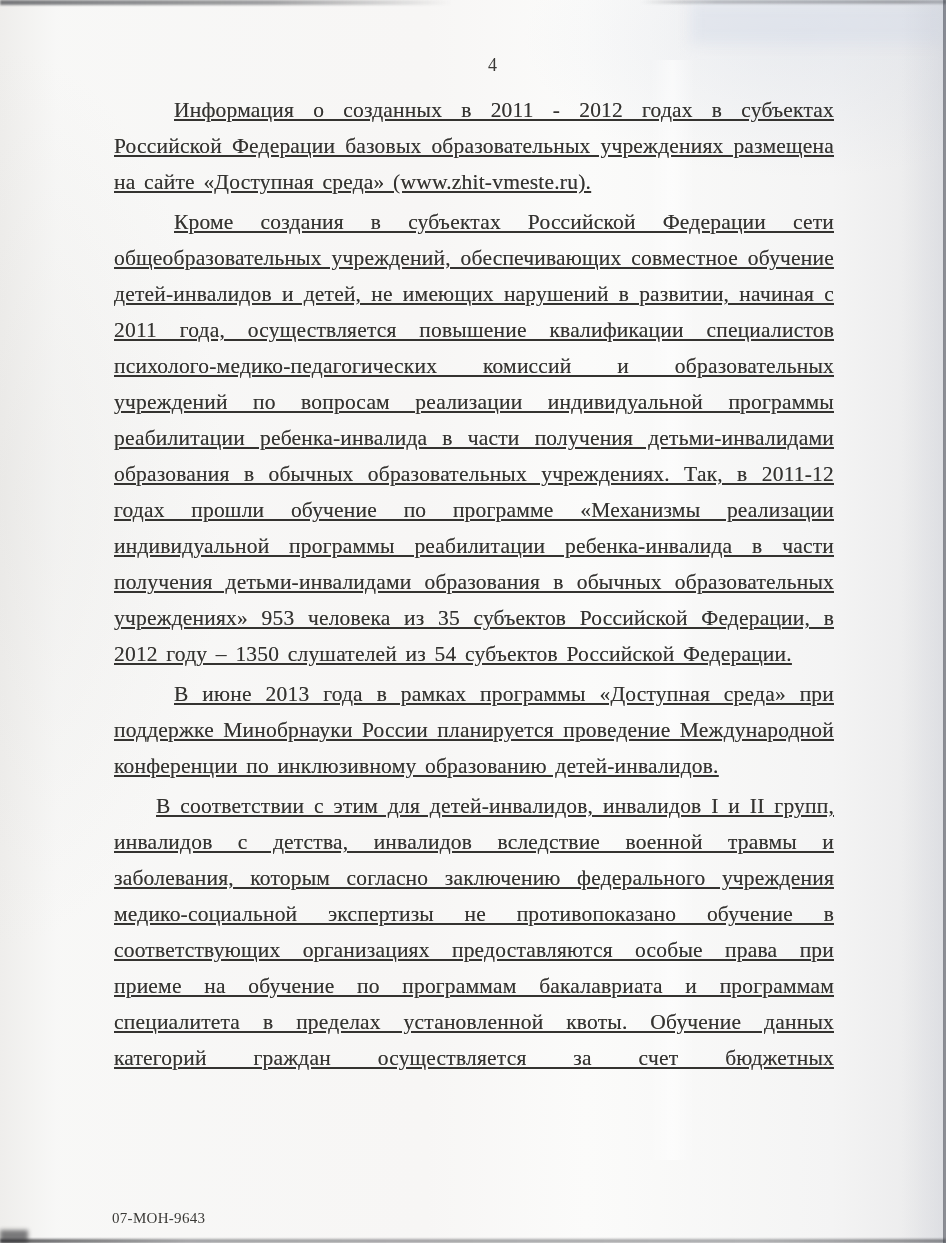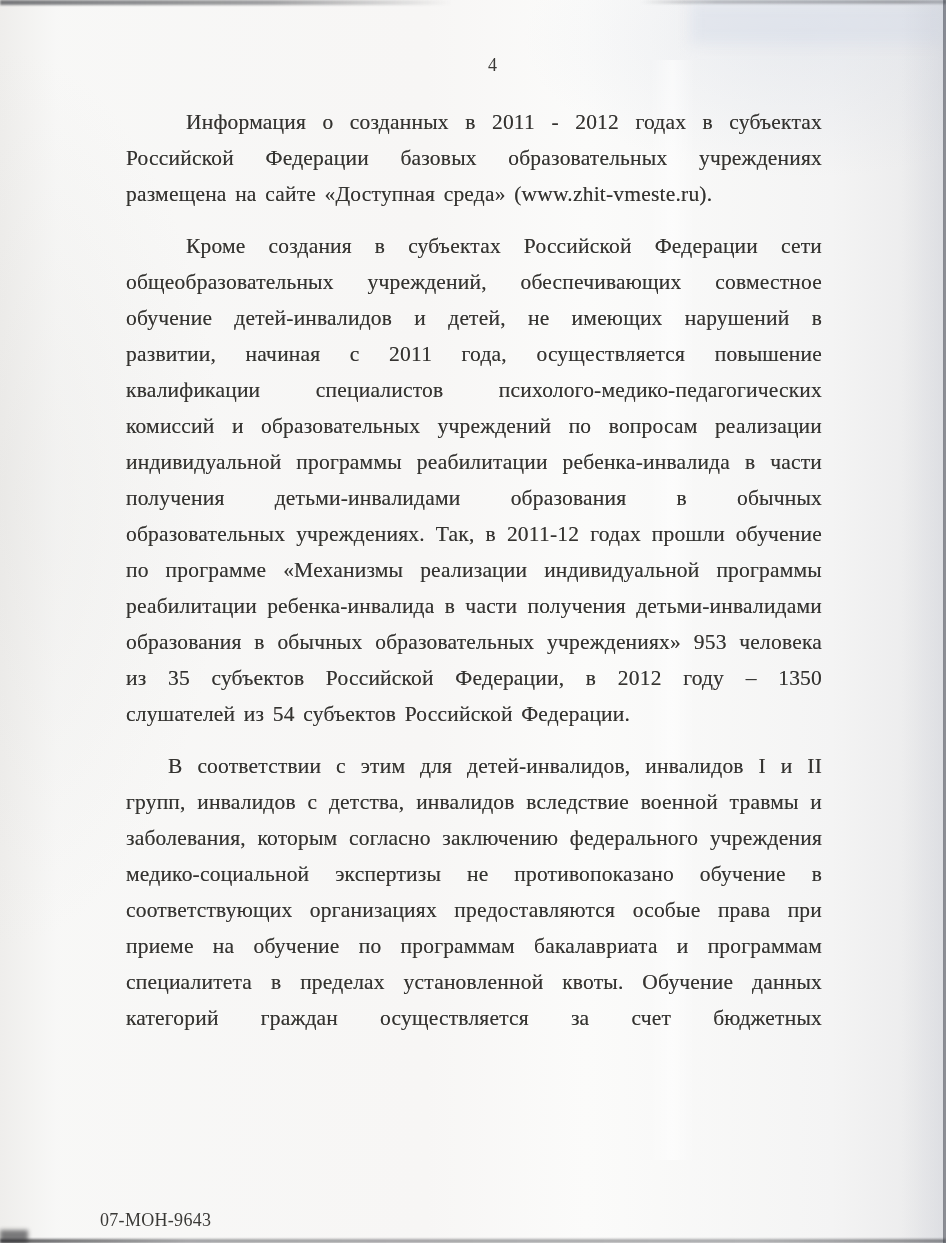--- a/index.html
+++ b/index.html
@@ -78,31 +78,32 @@
     width: 728px;
     font-size: 21.5px;
     line-height: 36px;
     text-align: justify;
     word-spacing: 3px;
     letter-spacing: 0.2px;
     color: #343330;
     text-shadow: 0 0 0.5px rgba(52,51,48,0.55);
   }
   .body-text p {
-    margin: 16px;
+    margin: 4px;
     text-indent: 60px;
+    text-decoration: underline;
   }
   .body-text p.indent-sm { text-indent: 42px; }
   .body-text p.continues { text-align-last: justify; }
 
   .footer-code {
     position: absolute;
-    left: 100px;
+    left: 112px;
     top: 1210px;
-    font-size: 18px;
+    font-size: 15px;
     letter-spacing: 0.3px;
     color: #3a3936;
   }
 </style>
 </head>
 <body>
 
 <div class="page">
 
   <div class="artifact edge-top-left"></div>
@@ -112,18 +113,19 @@
   <div class="artifact shade-right"></div>
   <div class="artifact edge-right-line"></div>
   <div class="artifact edge-bottom"></div>
   <div class="artifact smudge-bottom-left"></div>
 
   <div class="page-number">4</div>
 
   <div class="body-text">
     <p>Информация о созданных в 2011 - 2012 годах в субъектах Российской Федерации базовых образовательных учреждениях размещена на сайте «Доступная среда» (www.zhit-vmeste.ru).</p>
     <p>Кроме создания в субъектах Российской Федерации сети общеобразовательных учреждений, обеспечивающих совместное обучение детей-инвалидов и детей, не имеющих нарушений в развитии, начиная с 2011 года, осуществляется повышение квалификации специалистов психолого-медико-педагогических комиссий и образовательных учреждений по вопросам реализации индивидуальной программы реабилитации ребенка-инвалида в части получения детьми-инвалидами образования в обычных образовательных учреждениях. Так, в 2011-12 годах прошли обучение по программе «Механизмы реализации индивидуальной программы реабилитации ребенка-инвалида в части получения детьми-инвалидами образования в обычных образовательных учреждениях» 953 человека из 35 субъектов Российской Федерации, в 2012 году – 1350 слушателей из 54 субъектов Российской Федерации.</p>
+    <p>В июне 2013 года в рамках программы «Доступная среда» при поддержке Минобрнауки России планируется проведение Международной конференции по инклюзивному образованию детей-инвалидов.</p>
     <p class="indent-sm continues">В соответствии с этим для детей-инвалидов, инвалидов I и II групп, инвалидов с детства, инвалидов вследствие военной травмы и заболевания, которым согласно заключению федерального учреждения медико-социальной экспертизы не противопоказано обучение в соответствующих организациях предоставляются особые права при приеме на обучение по программам бакалавриата и программам специалитета в пределах установленной квоты. Обучение данных категорий граждан осуществляется за счет бюджетных</p>
   </div>
 
   <div class="footer-code">07-МОН-9643</div>
 
 </div>
 
 </body></html>

